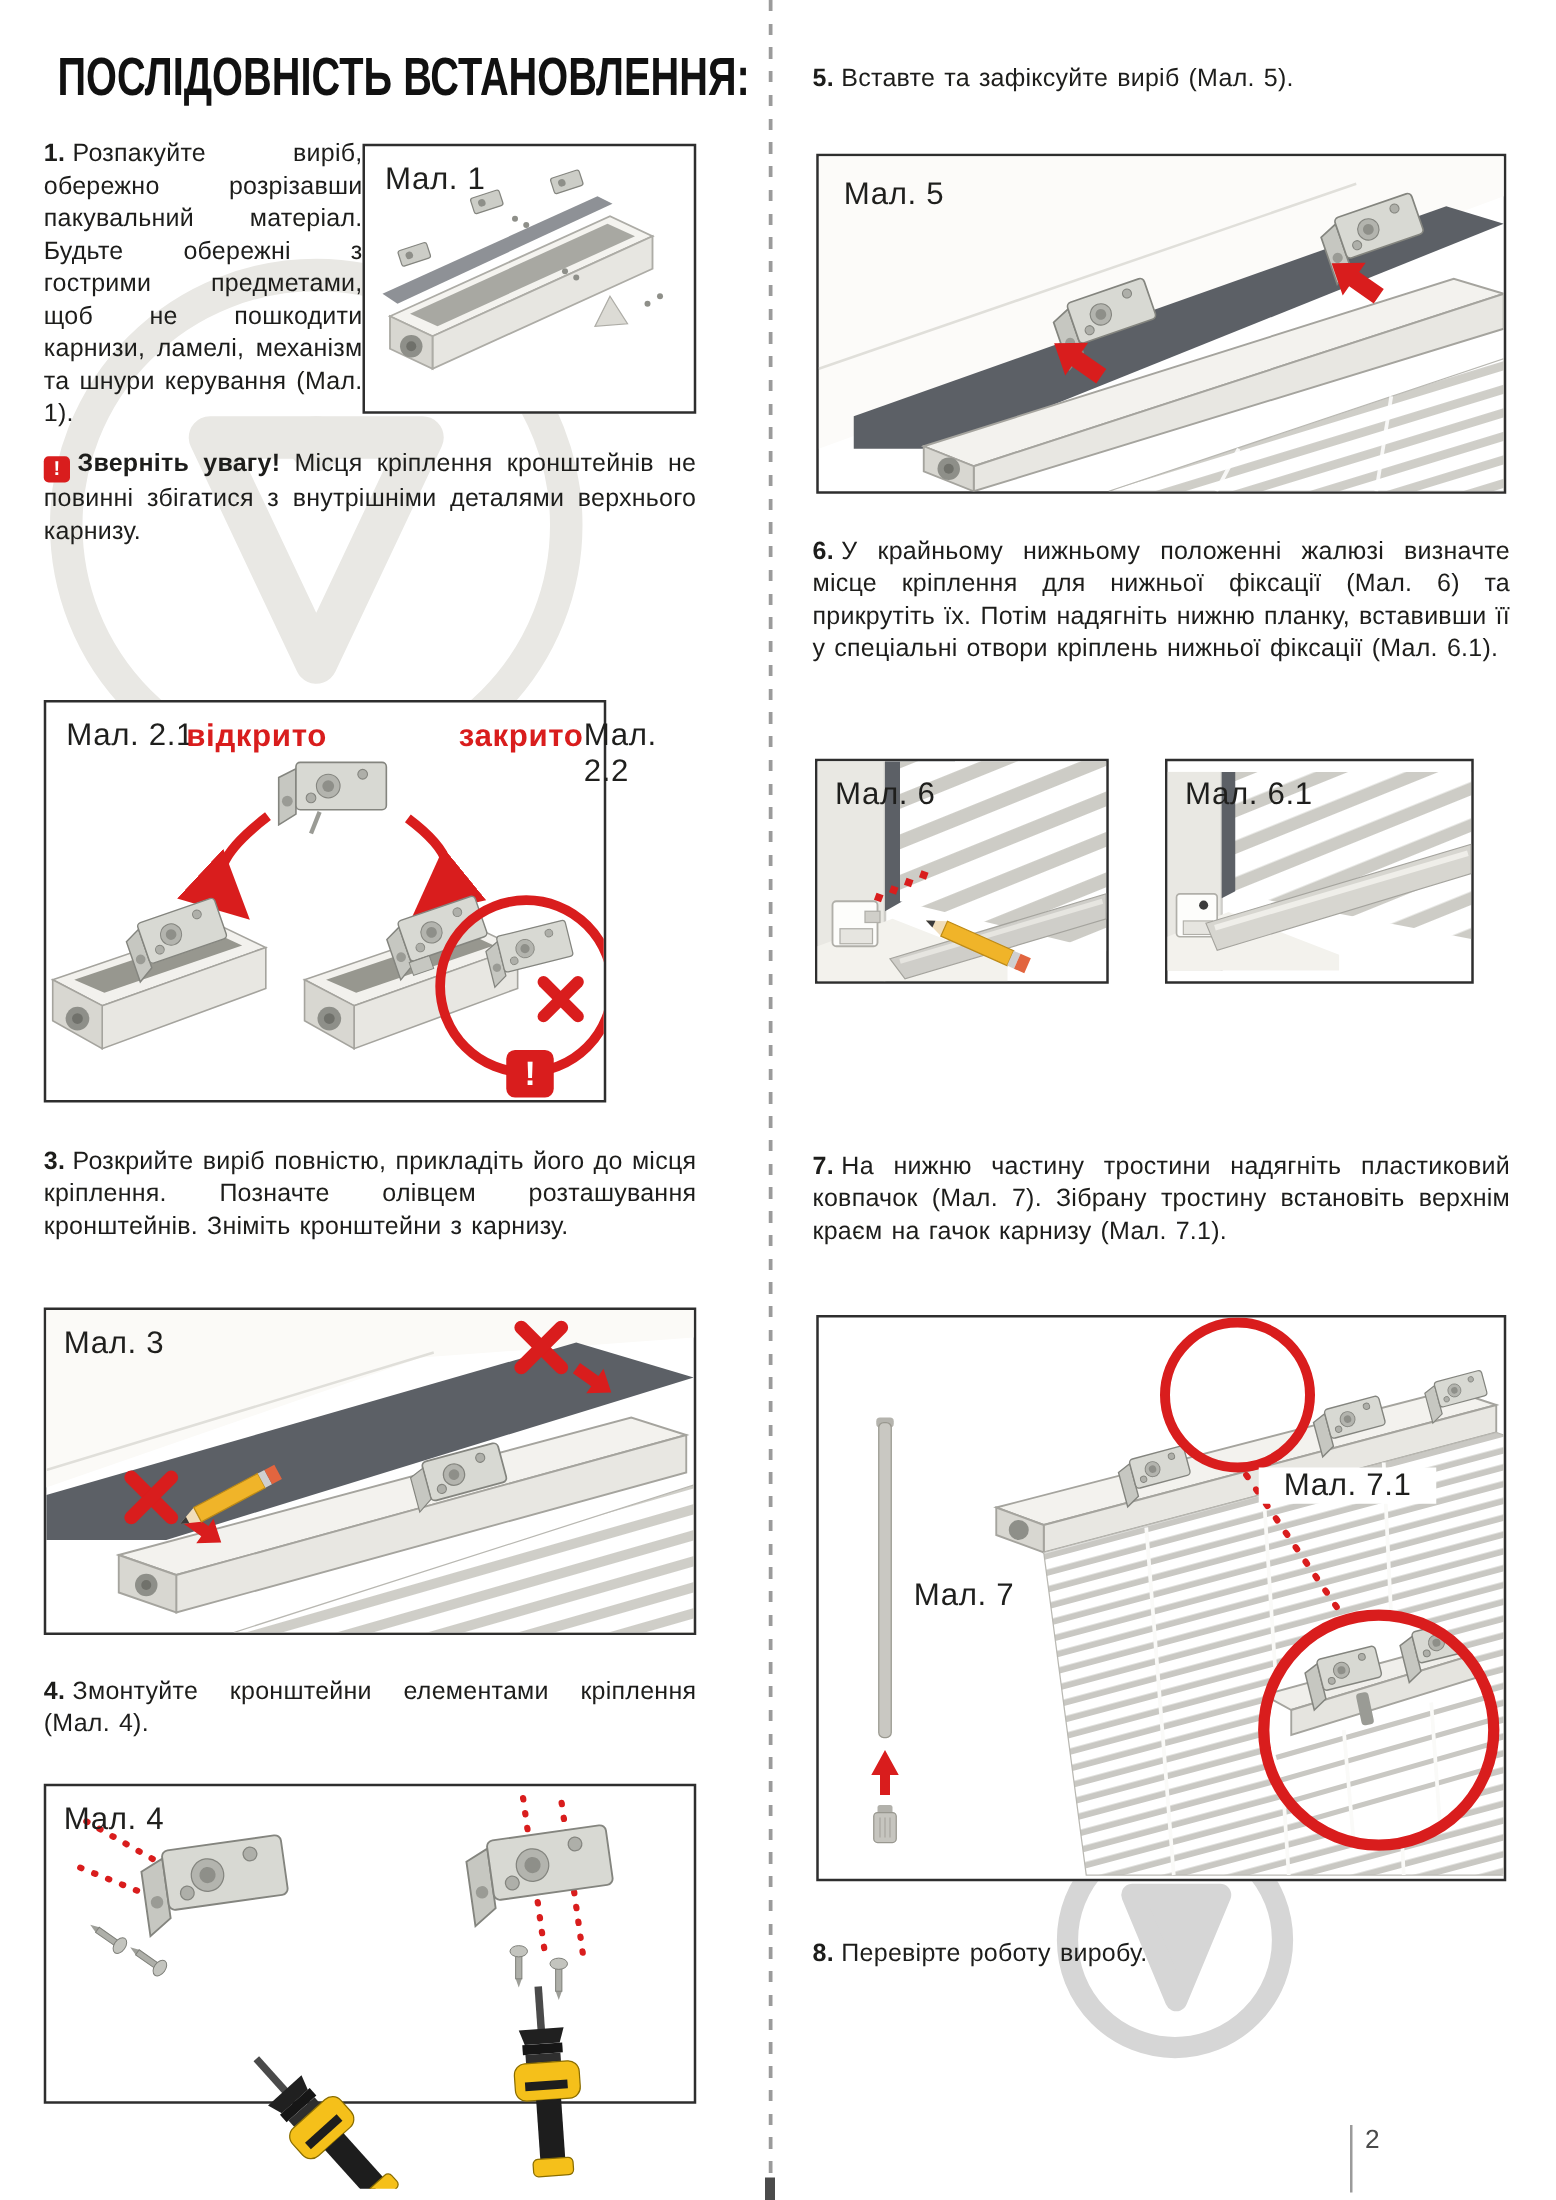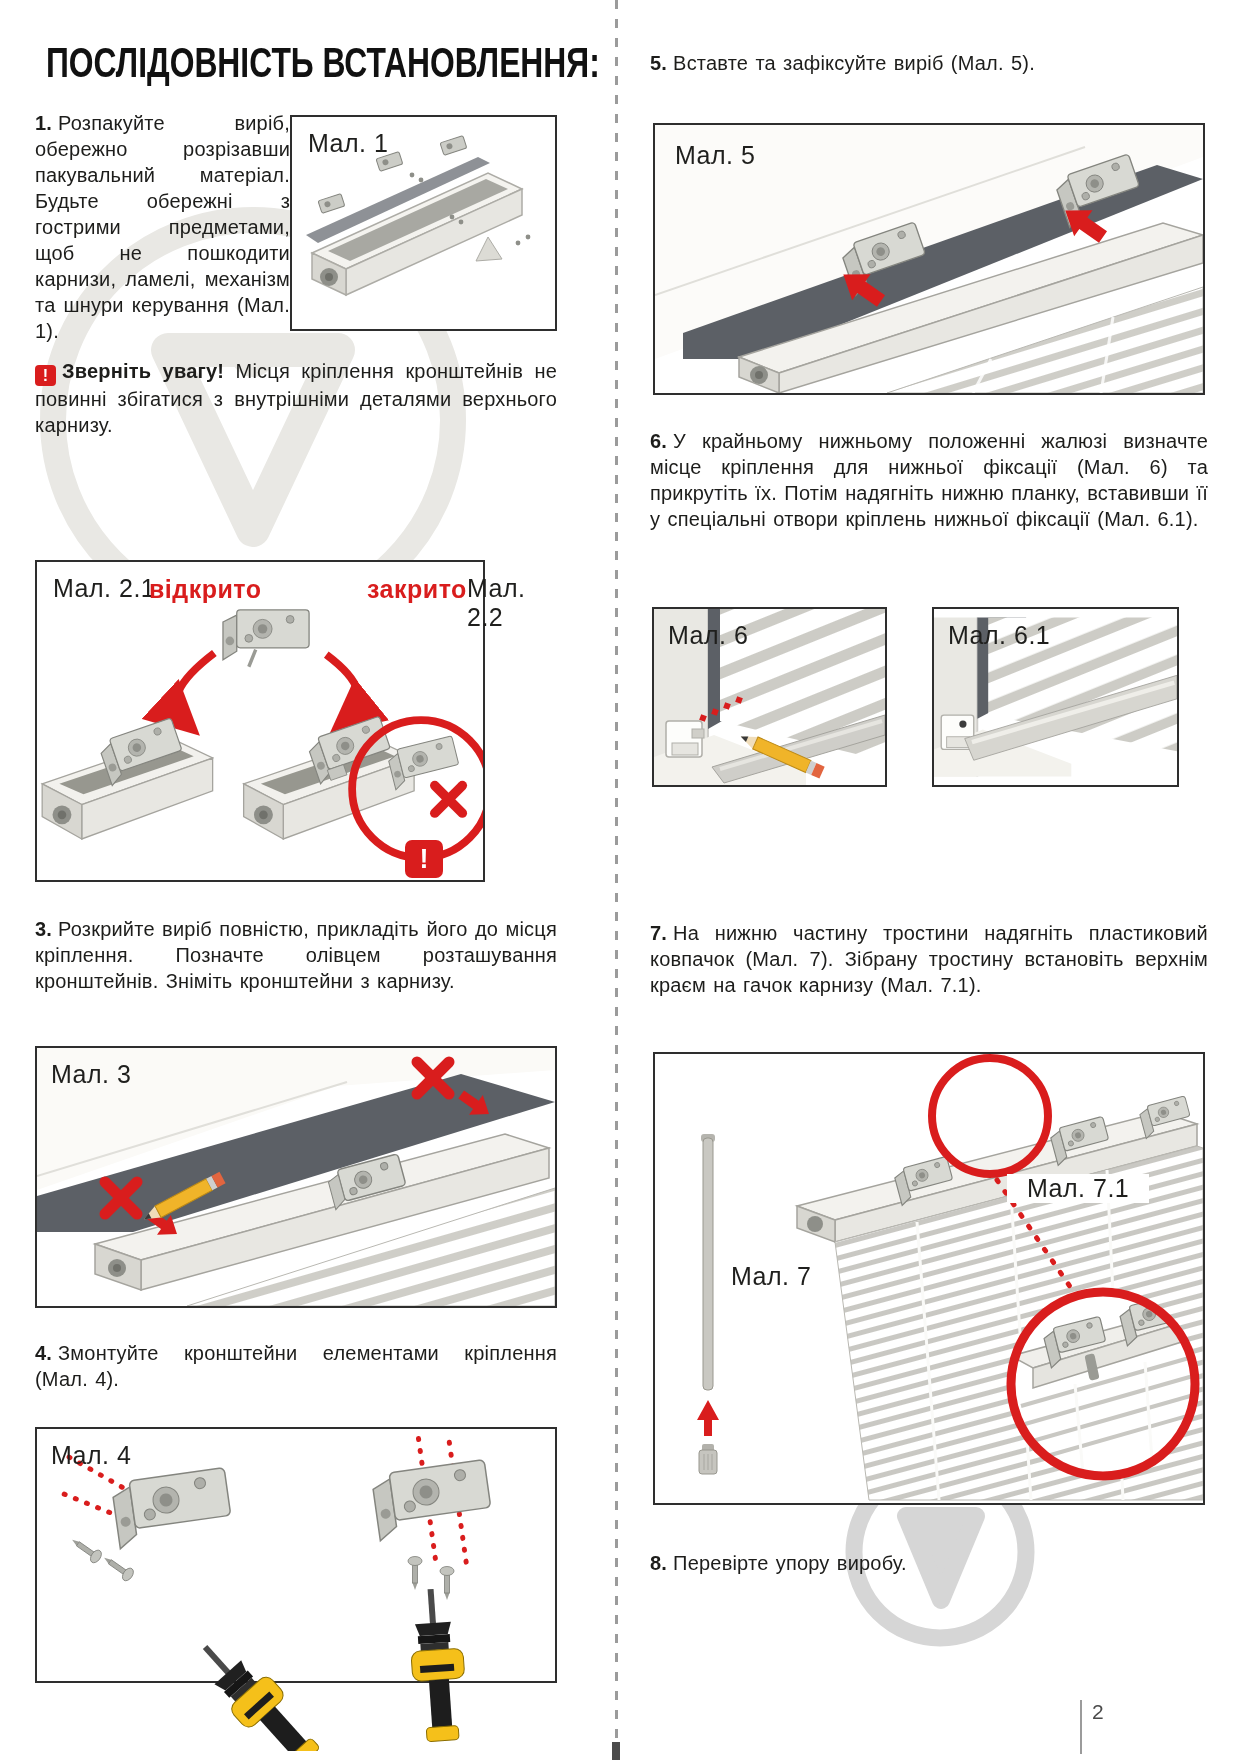--- a/index.html
+++ b/index.html
@@ -485,20 +485,20 @@
           <line x1="490" y1="308" x2="498" y2="420" stroke="#fafaf8" stroke-width="3"></line>
         </g>
         <circle cx="448" cy="330" r="92" fill="none" class="red-stroke" stroke-width="9"></circle>
       </g>
     </svg>
     <span class="figlabel" style="left:76px;top:208px;">Мал. 7</span>
     <span class="figlabel" style="left:352px;top:120px;background:#fff;padding:0 20px;">Мал. 7.1</span>
   </figure>
 
   <p class="step" style="left:650px;top:1550px;width:558px;">
-    <span class="num">8.</span><span>Перевірте упору виробу.</span>
+    <span class="num">8.</span><span>Перевірте роботу виробу.</span>
   </p>
 
   <div class="footer-line"></div>
   <div class="page-number">2</div>
 
   </div>
 </div>
 
 </body></html>

